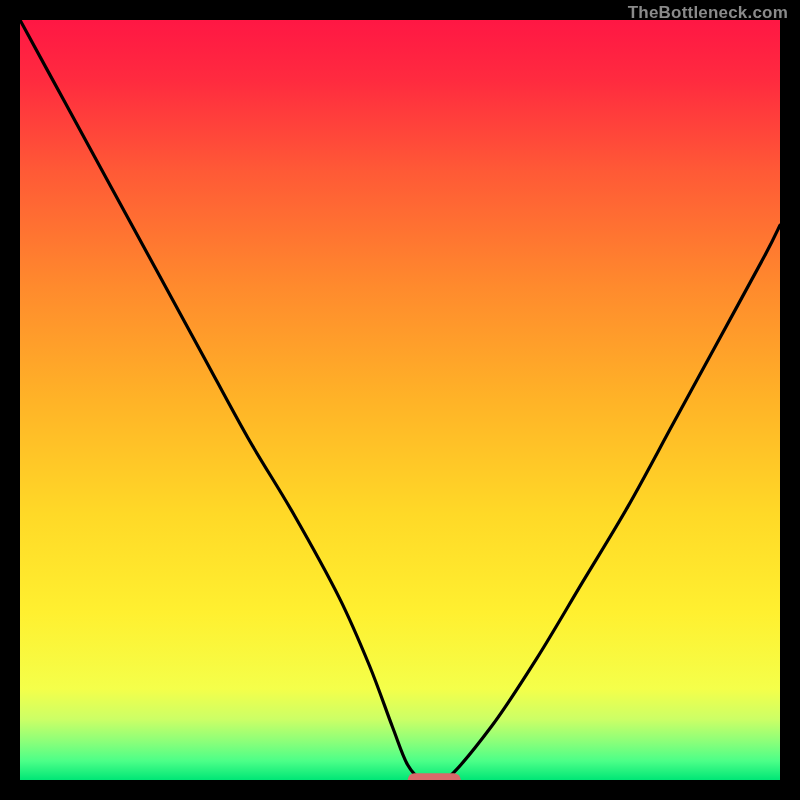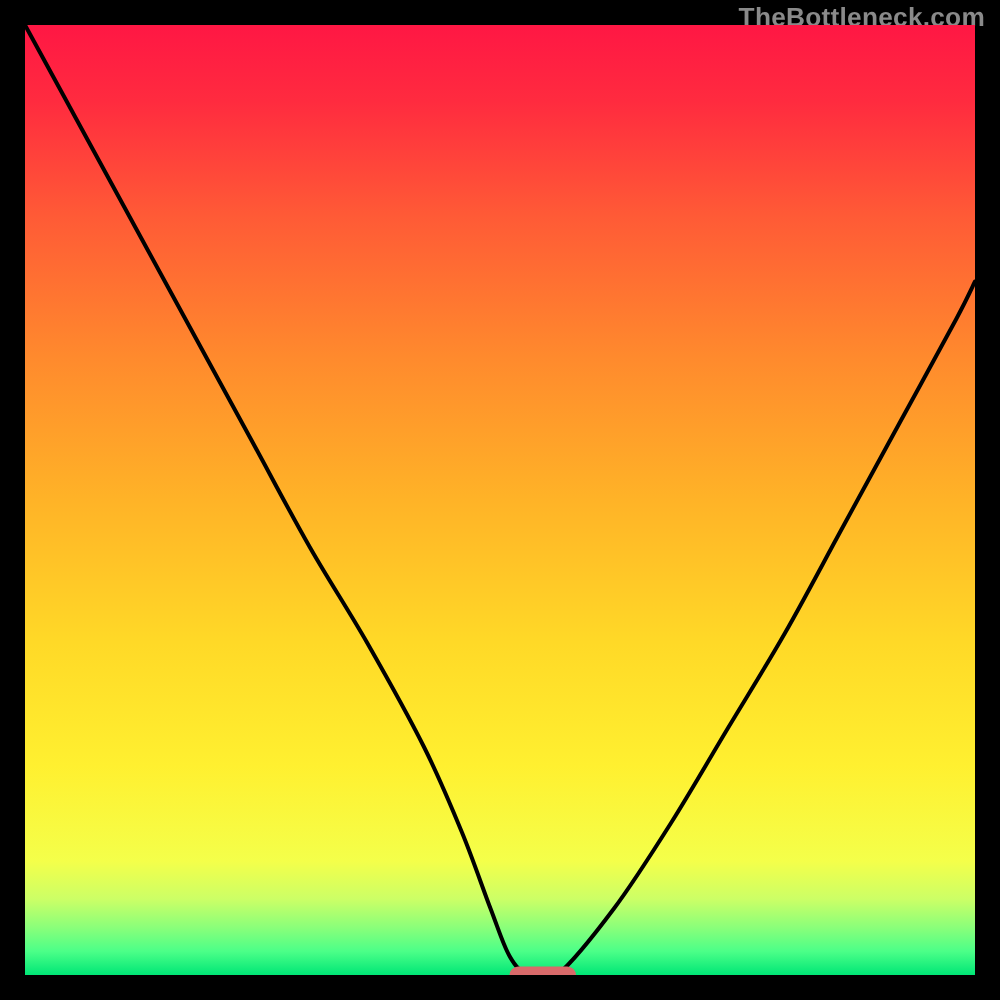--- a/index.html
+++ b/index.html
@@ -23,21 +23,21 @@
     left: 20px;
     top: 20px;
     width: 760px;
     height: 760px;
   }
   .watermark {
     position: absolute;
     top: 3px;
     right: 12px;
     font-family: Arial, Helvetica, sans-serif;
-    font-size: 21px;
+    font-size: 17px;
     font-weight: 600;
     color: #8a8a8a;
     letter-spacing: 0.2px;
   }
   svg { display: block; }
 </style>
 </head>
 <body>
 
 <div class="frame">

